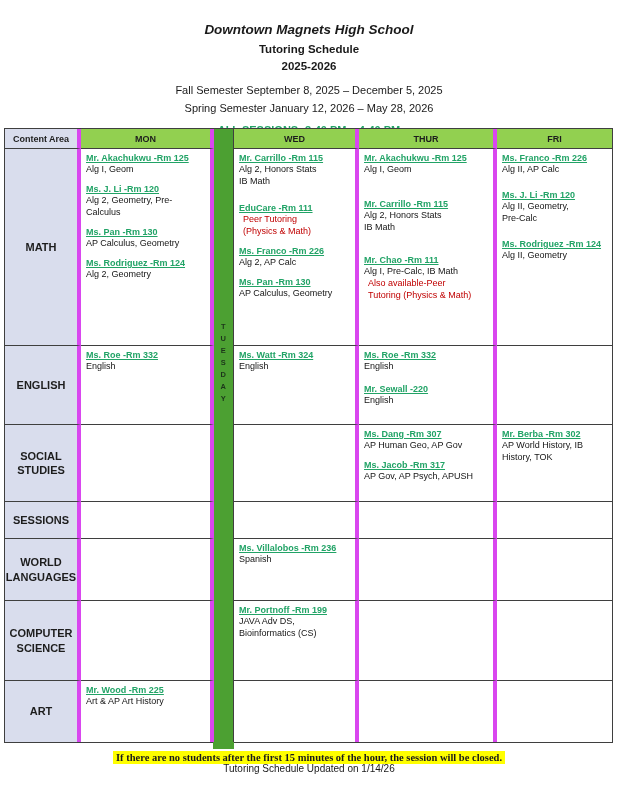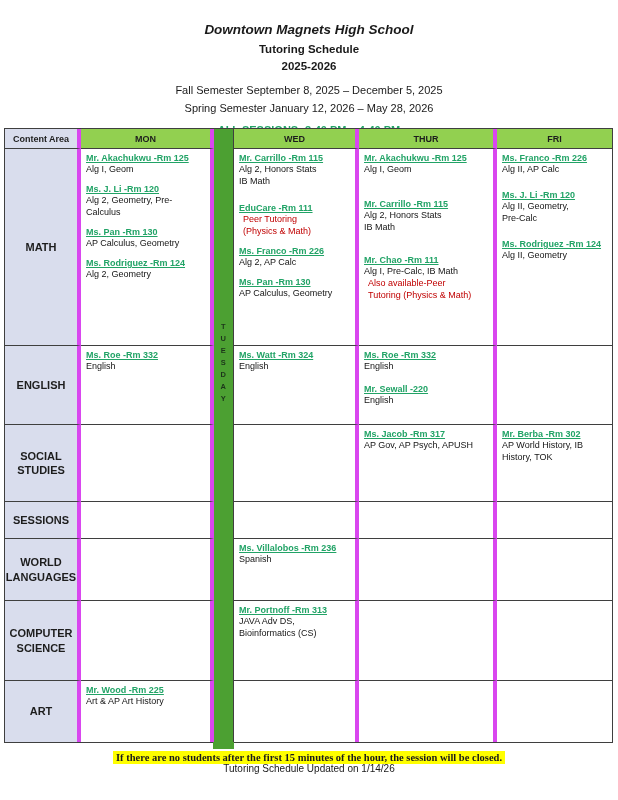--- a/index.html
+++ b/index.html
@@ -126,20 +126,21 @@
     <div class="cell ccell">
         <div class="entry"><a class="teacher">Ms. Roe -Rm 332</a><div class="courses">English</div></div>
         <div class="entry" style="margin-top: 10px;"><a class="teacher">Mr. Sewall -220</a><div class="courses">English</div></div>
       </div>
     <div class="cell ccell no-r"></div>
 
     <div class="cell rlabel">SOCIAL STUDIES</div>
     <div class="cell ccell"></div>
     <div class="cell ccell"></div>
     <div class="cell ccell">
+        <div class="entry"><a class="teacher">Ms. Dang -Rm 307</a><div class="courses">AP Human Geo, AP Gov</div></div>
         <div class="entry"><a class="teacher">Ms. Jacob -Rm 317</a><div class="courses">AP Gov, AP Psych, APUSH</div></div>
       </div>
     <div class="cell ccell no-r">
         <div class="entry"><a class="teacher">Mr. Berba -Rm 302</a><div class="courses">AP World History, IB History, TOK</div></div>
       </div>
 
     <div class="cell rlabel">SESSIONS</div>
     <div class="cell ccell"></div>
     <div class="cell ccell"></div>
     <div class="cell ccell"></div>
@@ -149,21 +150,21 @@
     <div class="cell ccell"></div>
     <div class="cell ccell">
         <div class="entry"><a class="teacher">Ms. Villalobos -Rm 236</a><div class="courses">Spanish</div></div>
       </div>
     <div class="cell ccell"></div>
     <div class="cell ccell no-r"></div>
 
     <div class="cell rlabel">COMPUTER SCIENCE</div>
     <div class="cell ccell"></div>
     <div class="cell ccell">
-        <div class="entry"><a class="teacher">Mr. Portnoff -Rm 313</a><div class="courses">JAVA Adv DS,
+        <div class="entry"><a class="teacher">Mr. Portnoff -Rm 199</a><div class="courses">JAVA Adv DS,
 Bioinformatics (CS)</div></div>
       </div>
     <div class="cell ccell"></div>
     <div class="cell ccell no-r"></div>
 
     <div class="cell rlabel no-b">ART</div>
     <div class="cell ccell no-b">
         <div class="entry"><a class="teacher">Mr. Wood -Rm 225</a><div class="courses">Art &amp; AP Art History</div></div>
       </div>
     <div class="cell ccell no-b"></div>

